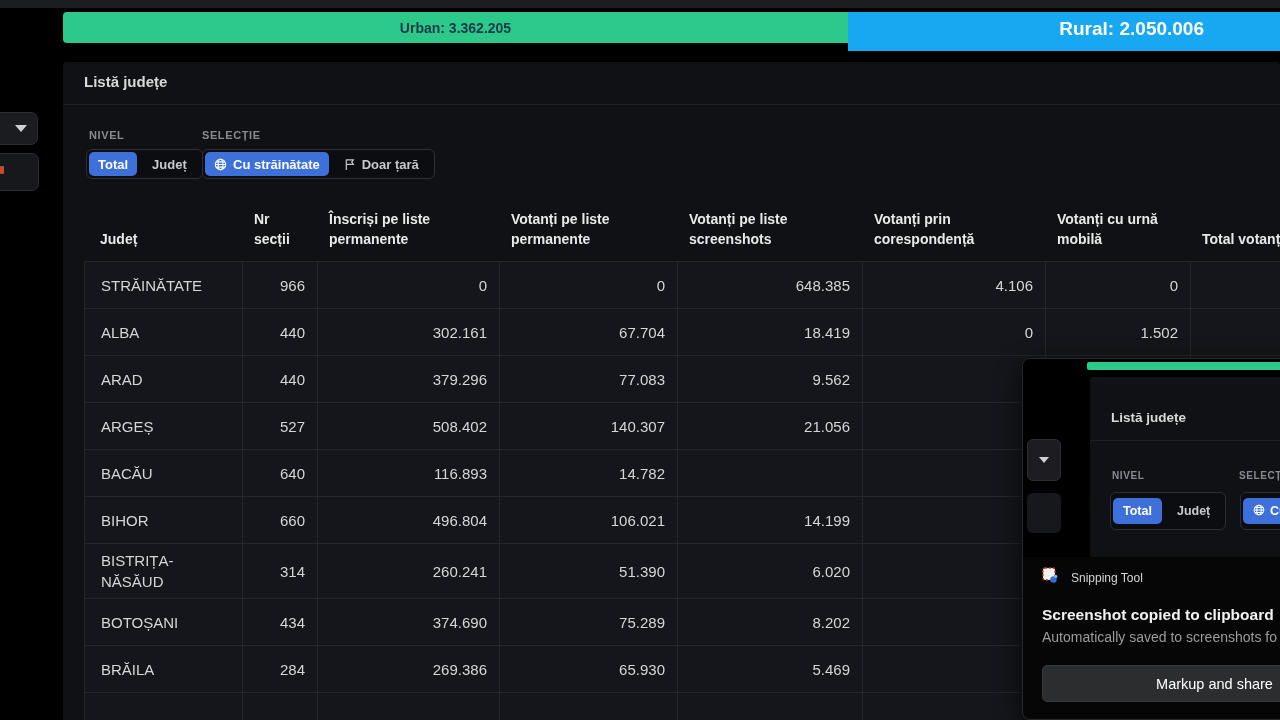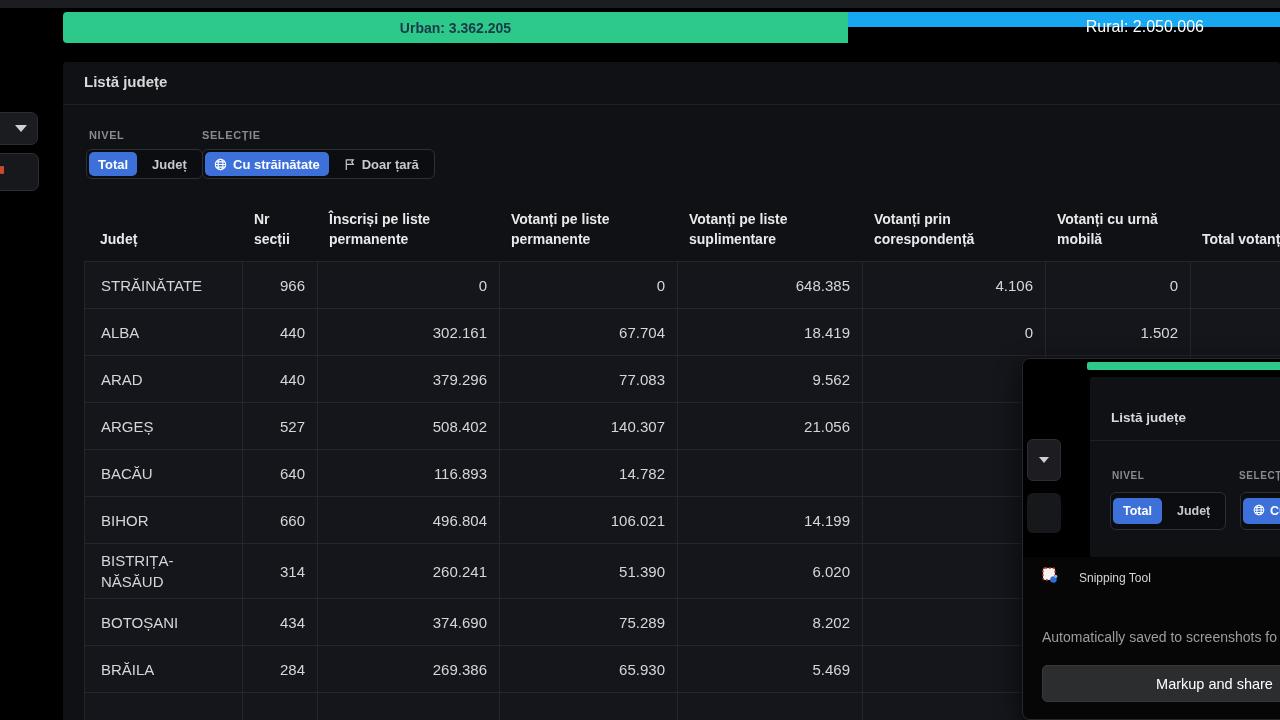--- a/index.html
+++ b/index.html
@@ -8,22 +8,22 @@
   .abs { position:absolute; }
 
   
   #top-strip { left:0; top:0; width:1280px; height:8px; background:#1c1d20; }
 
   
   #stat-bar { left:63px; top:12px; width:1217px; height:31px; display:flex; }
   #seg-urban { width:785px; height:31px; background:var(--green); border-radius:4px 0 0 4px;
                display:flex; align-items:center; justify-content:center;
                color:#163a47; font-size:14px; font-weight:700; }
-  #seg-rural { flex:1; height:15px; background:var(--blue); position:relative;
-               color:#fff; font-size:16px; font-weight:400; }
+  #seg-rural { flex:1; height:39px; background:var(--blue); position:relative;
+               color:#fff; font-size:19px; font-weight:700; }
   #seg-rural span { position:absolute; right:76px; top:6px; }
 
   
   #panel { left:63px; top:62px; width:1217px; height:680px; background:#101114;
            border-radius:3px; }
   #panel-title { position:absolute; left:21px; top:11px; font-size:15px; font-weight:700;
                  color:#d8d9da; }
   #panel-divider { position:absolute; left:0; top:42px; width:1217px; height:1px;
                    background:#1e2026; }
 
@@ -92,21 +92,21 @@
   .mini-btn.active { background:var(--accent); color:#fff; }
   #prev-side-dd { position:absolute; left:4px; top:80px; width:34px; height:42px;
                   background:#1d1d21; border:1px solid #2c2d33; border-radius:6px;
                   display:flex; align-items:center; justify-content:center; }
   #prev-side-dd .caret { width:0; height:0; border-left:5px solid transparent;
                          border-right:5px solid transparent; border-top:6px solid #cfd0d3; }
   #prev-side-frag { position:absolute; left:4px; top:134px; width:34px; height:40px;
                     background:#17181c; border-radius:6px; }
 
   
-  #toast-head { position:absolute; left:19px; top:208px; display:flex; align-items:center; gap:20px; }
+  #toast-head { position:absolute; left:19px; top:208px; display:flex; align-items:center; gap:12px; }
   #toast-app { font-size:12px; color:#d6d6d6; }
   #toast-title { position:absolute; left:19px; top:247px; font-size:15.5px; font-weight:700;
                  color:#f2f2f2; white-space:nowrap; }
   #toast-sub { position:absolute; left:19px; top:270px; font-size:14px; color:#9d9da0;
                white-space:nowrap;text-align:right; }
   #toast-btn { position:absolute; left:19px; top:306px; width:345px; height:37px;
                background:#2c2d2f; border:1px solid #37383a; border-radius:5px;
                display:flex; align-items:center; justify-content:center;
                font-size:14.5px; color:#fff; cursor:pointer; }
 </style>
@@ -159,21 +159,21 @@
       <span>Doar țară</span>
     </div>
   </div>
 
   <div id="table">
     <div id="thead">
         <div class="th">Județ</div>
         <div class="th num">Nr secții</div>
         <div class="th num">Înscriși pe liste permanente</div>
         <div class="th num">Votanți pe liste permanente</div>
-        <div class="th num">Votanți pe liste suplimentare</div>
+        <div class="th num">Votanți pe liste screenshots</div>
         <div class="th num">Votanți prin corespondență</div>
         <div class="th num">Votanți cu urnă mobilă</div>
         <div class="th num">Total votanți</div>
       </div>
     <div id="tbody">
         <div class="trow">
           <div class="td name">STRĂINĂTATE</div>
           <div class="td num">966</div>
           <div class="td num">0</div>
           <div class="td num">0</div>
@@ -317,15 +317,16 @@
   <div id="toast-head">
     <span>
       <svg width="17" height="17" viewBox="0 0 17 17">
         <rect x="1" y="1" width="12" height="12" rx="2" fill="#f5f3ef" stroke="#c0392b" stroke-width="1.4" stroke-dasharray="2.2 1.6"></rect>
         <circle cx="11.5" cy="12.5" r="3.2" fill="#2f6fd0"></circle>
         <circle cx="13.8" cy="9.4" r="1.6" fill="#7db4f5"></circle>
       </svg>
     </span>
     <span id="toast-app">Snipping Tool</span>
   </div>
+  <div id="toast-title">Screenshot copied to clipboard</div>
   <div id="toast-sub">Automatically saved to screenshots fo</div>
   <div id="toast-btn">Markup and share</div>
 </div>
 
 </body></html>

